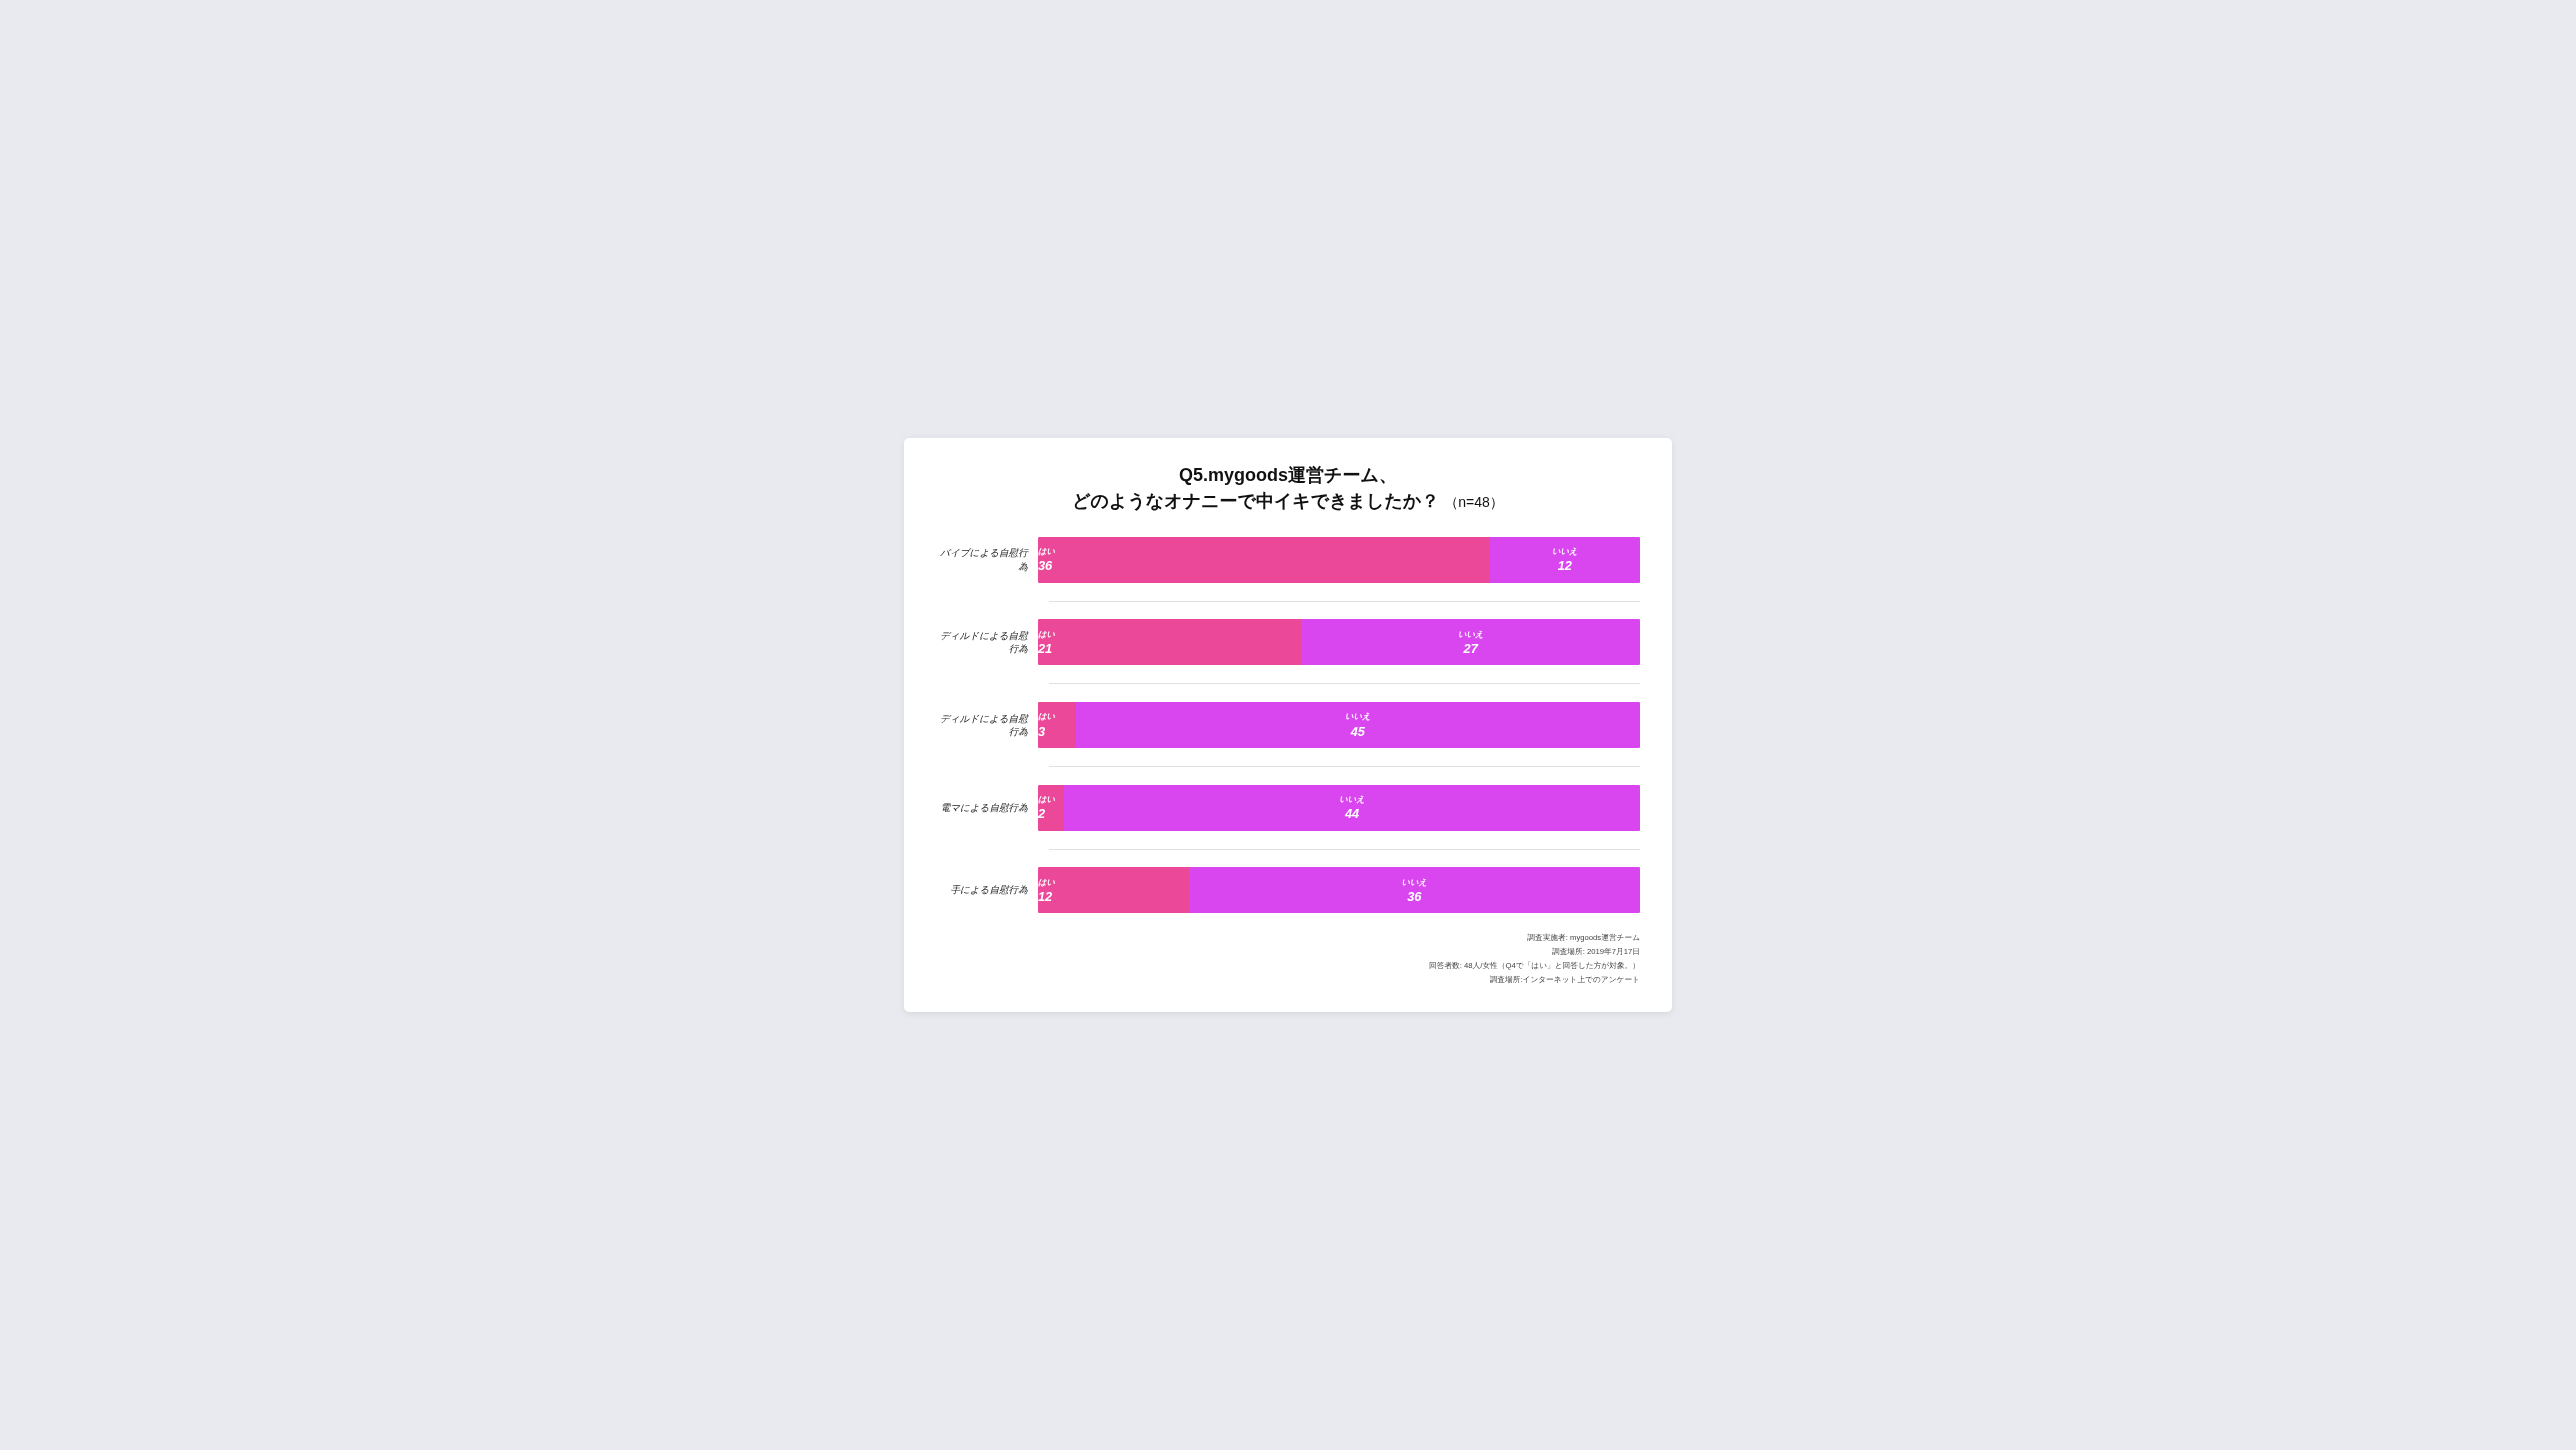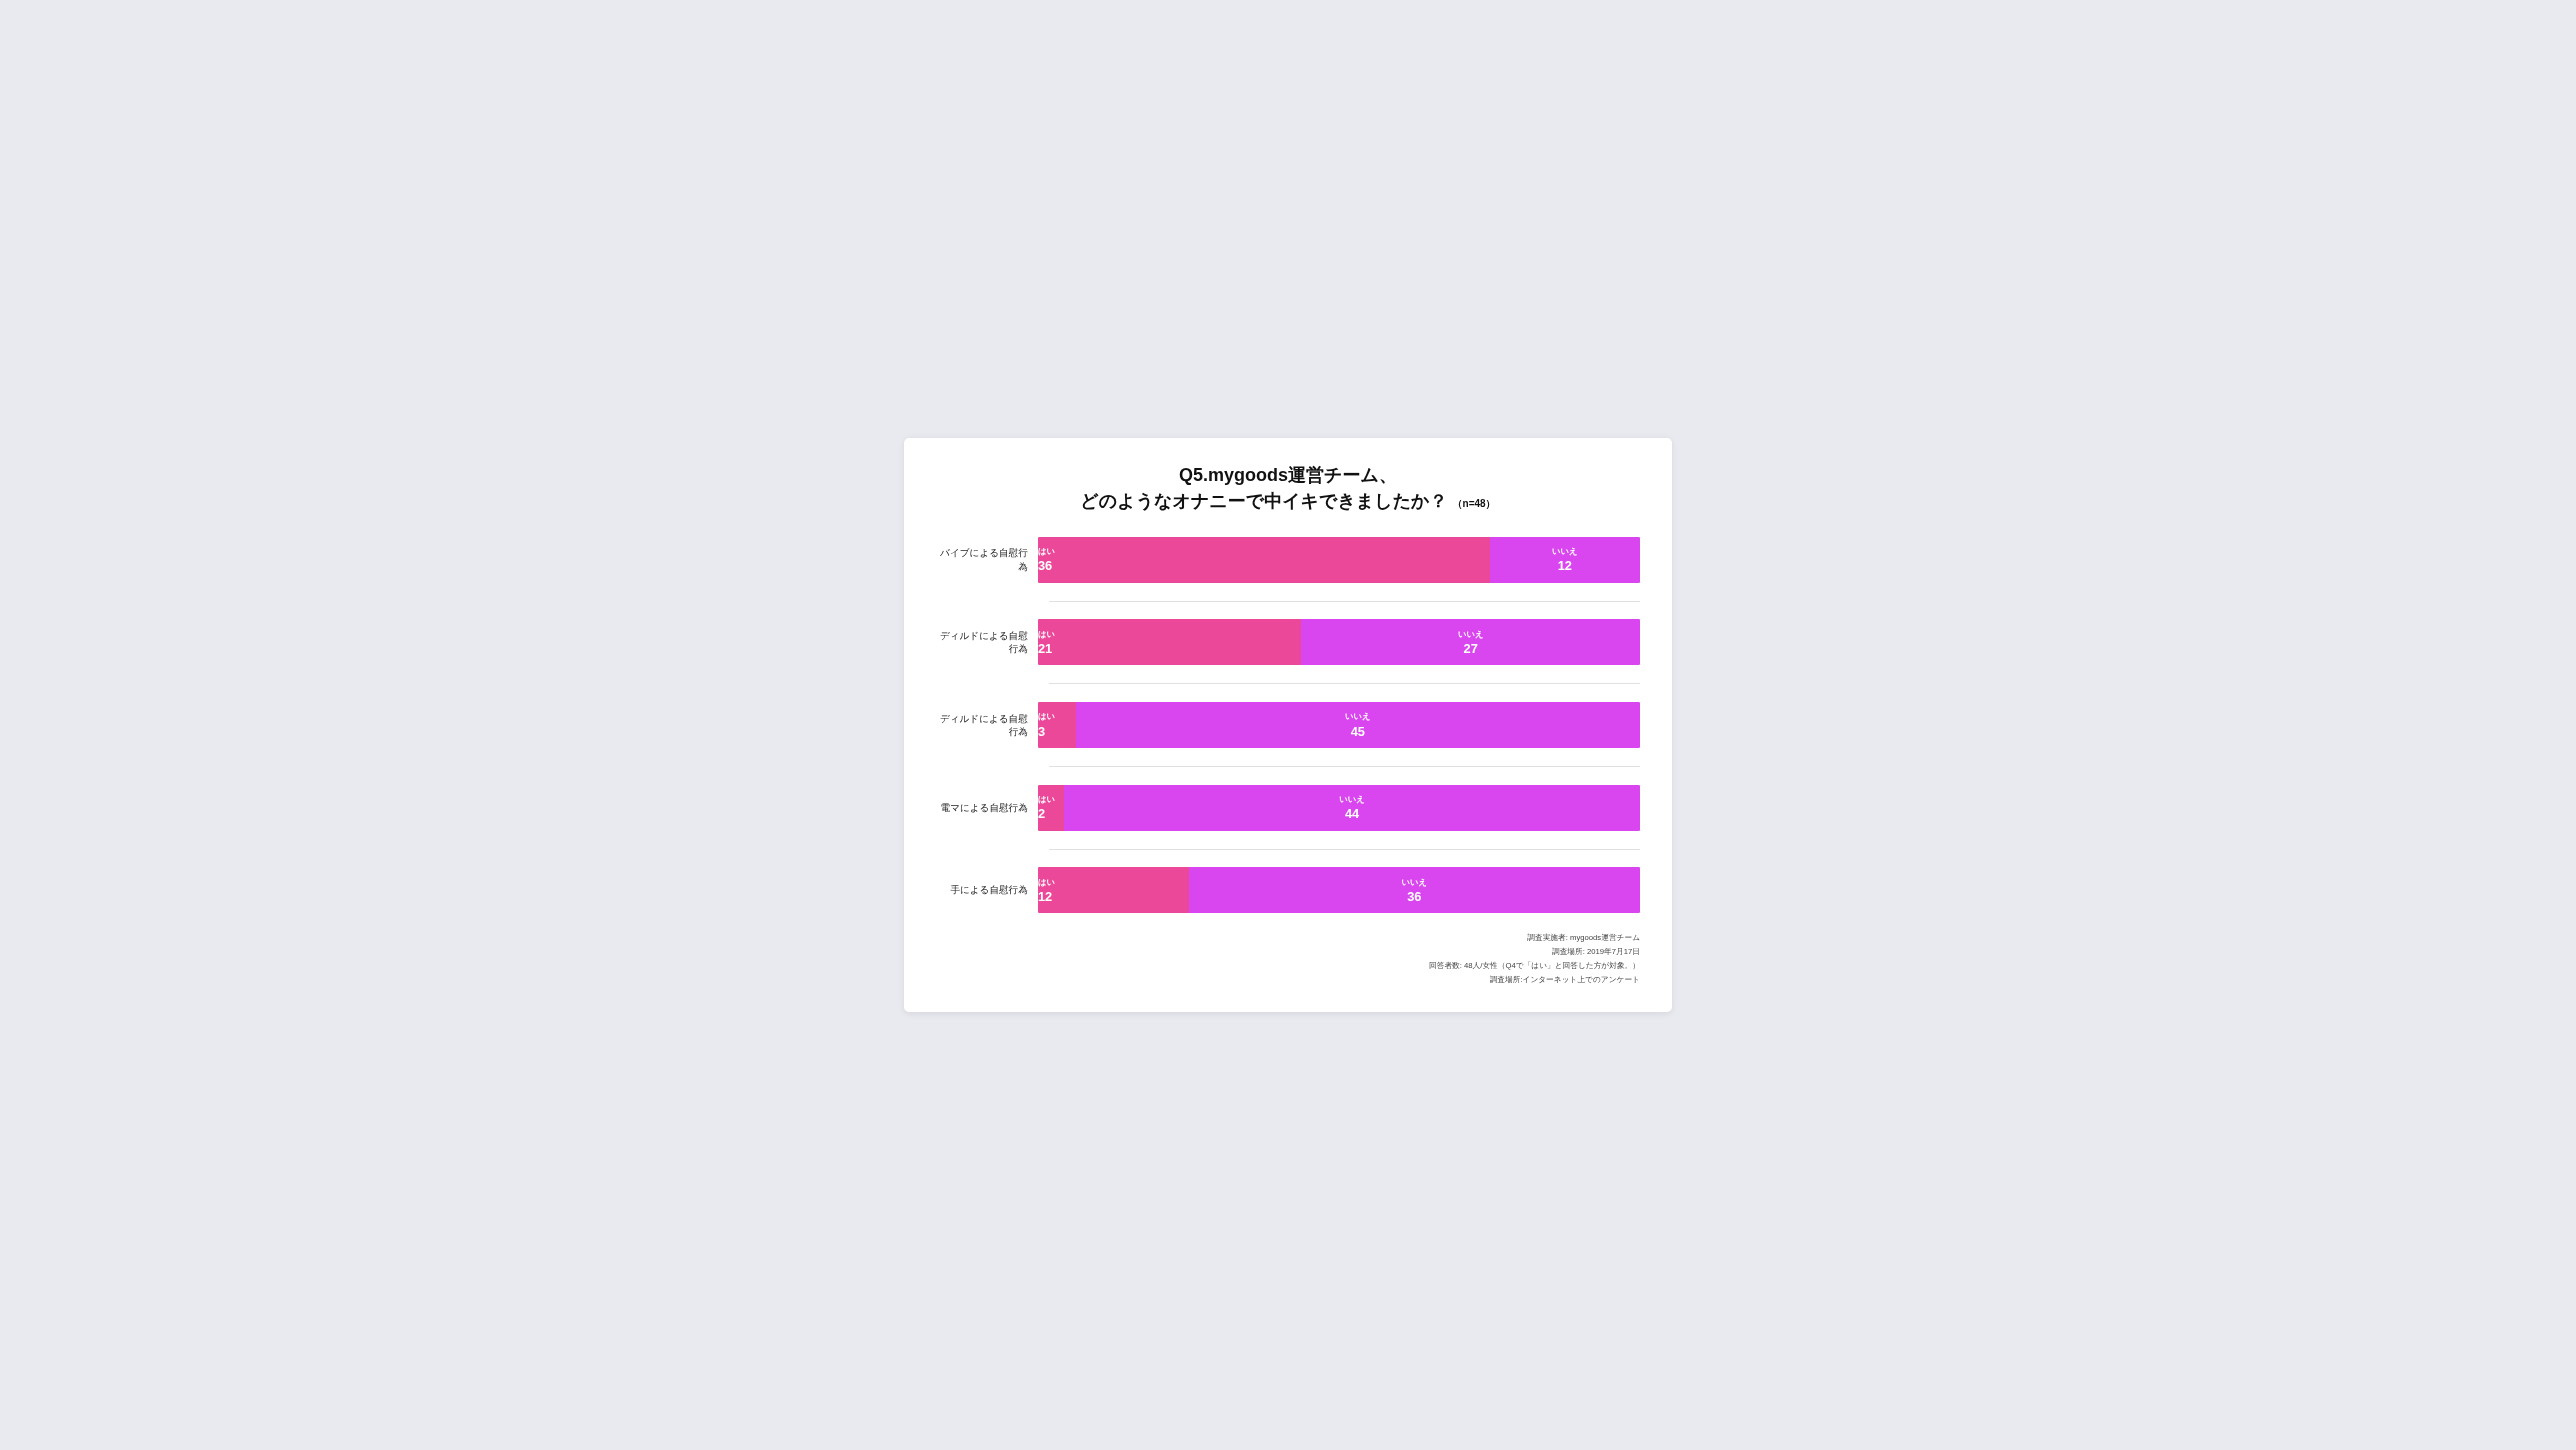--- a/index.html
+++ b/index.html
@@ -20,30 +20,31 @@
     }
     .title {
       text-align: center;
       font-size: 18px;
       font-weight: 900;
       color: #111;
       line-height: 1.4;
       margin-bottom: 23px;
     }
     .title .small {
-      font-size: 10px;
-      font-weight: 700;
+      font-size: 14px;
+      font-weight: 400;
     }
     .chart-area {
       width: 100%;
     }
     .chart-row {
       display: flex;
       align-items: center;
       margin-bottom: 18px;
+      font-style: italic;
     }
     .row-label {
       width: 102px;
       min-width: 102px;
       text-align: right;
       font-size: 9.6px;
       color: #222;
       padding-right: 10.2px;
       line-height: 1.4;
     }

